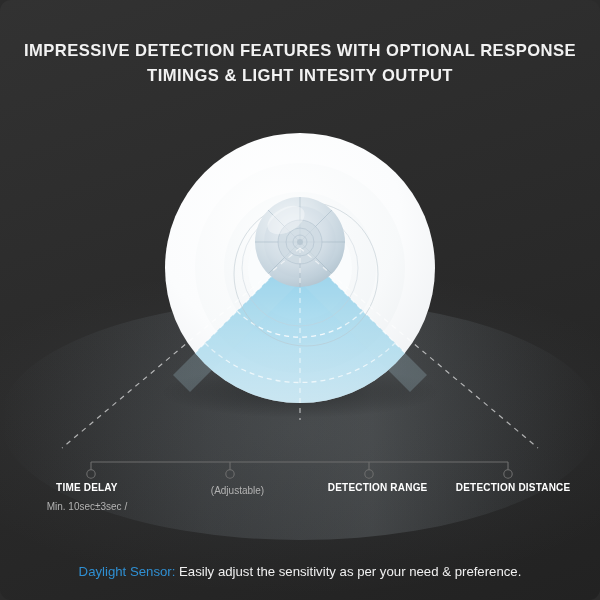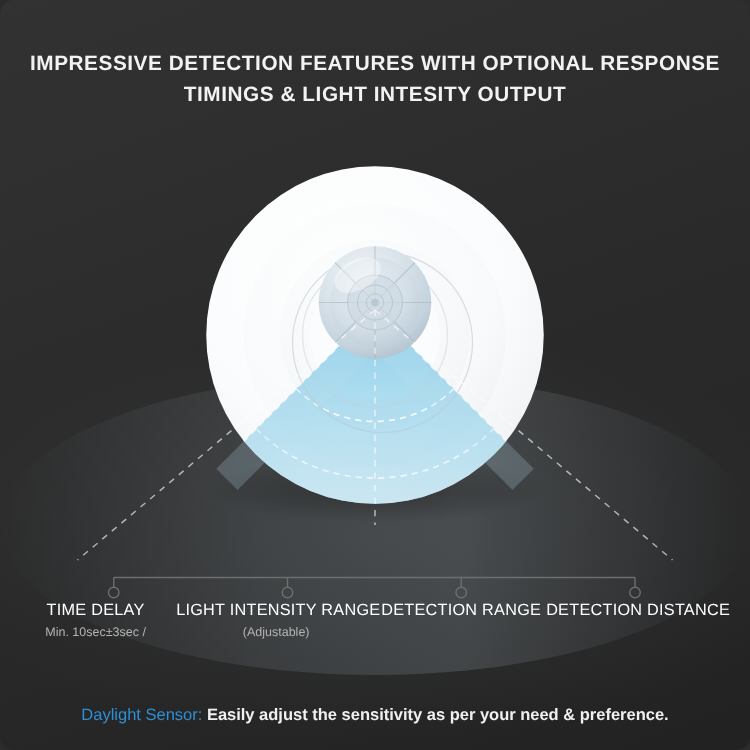--- a/index.html
+++ b/index.html
@@ -73,22 +73,22 @@
   .spec-col {
     text-align: center;
     padding: 0 2px;
   }
   .spec-col.c0 { width: 150px; }
   .spec-col.c1 { width: 160px; }
   .spec-col.c2 { width: 128px; }
   .spec-col.c3 { width: 150px; }
   .spec-title {
     color: #ffffff;
-    font-size: 13px;
-    font-weight: normal;
+    font-size: 10px;
+    font-weight: bold;
     letter-spacing: 0.2px;
     line-height: 16px;
     white-space: nowrap;
   }
   .spec-sub {
     color: #b3b3b3;
     font-size: 10px;
     line-height: 15.5px;
     margin-top: 3px;
     white-space: nowrap;
@@ -104,21 +104,21 @@
     font-size: 13.2px;
     line-height: 18px;
     white-space: nowrap;
   }
   #footer .fl-label {
     color: #2f8fd2;
     font-weight: normal;
   }
   #footer .fl-text {
     color: #f0f0f0;
-    font-weight: bold;
+    font-weight: normal;
   }
 </style>
 </head>
 <body>
 
 <div id="page">
 
   <div id="title">
     <span class="t-line">IMPRESSIVE DETECTION FEATURES WITH OPTIONAL RESPONSE</span>
     <span class="t-line">TIMINGS &amp; LIGHT INTESITY OUTPUT</span>
@@ -254,21 +254,20 @@
 
 
   <div id="specs">
 
     <div class="spec-col c0">
       <div class="spec-title">TIME DELAY</div>
       <div class="spec-sub">Min. 10sec±3sec /</div>
     </div>
 
     <div class="spec-col c1">
-      <div class="spec-title">LIGHT INTENSITY RANGE</div>
       <div class="spec-sub">(Adjustable)</div>
     </div>
 
     <div class="spec-col c2">
       <div class="spec-title">DETECTION RANGE</div>
     </div>
 
     <div class="spec-col c3">
       <div class="spec-title">DETECTION DISTANCE</div>
     </div>

